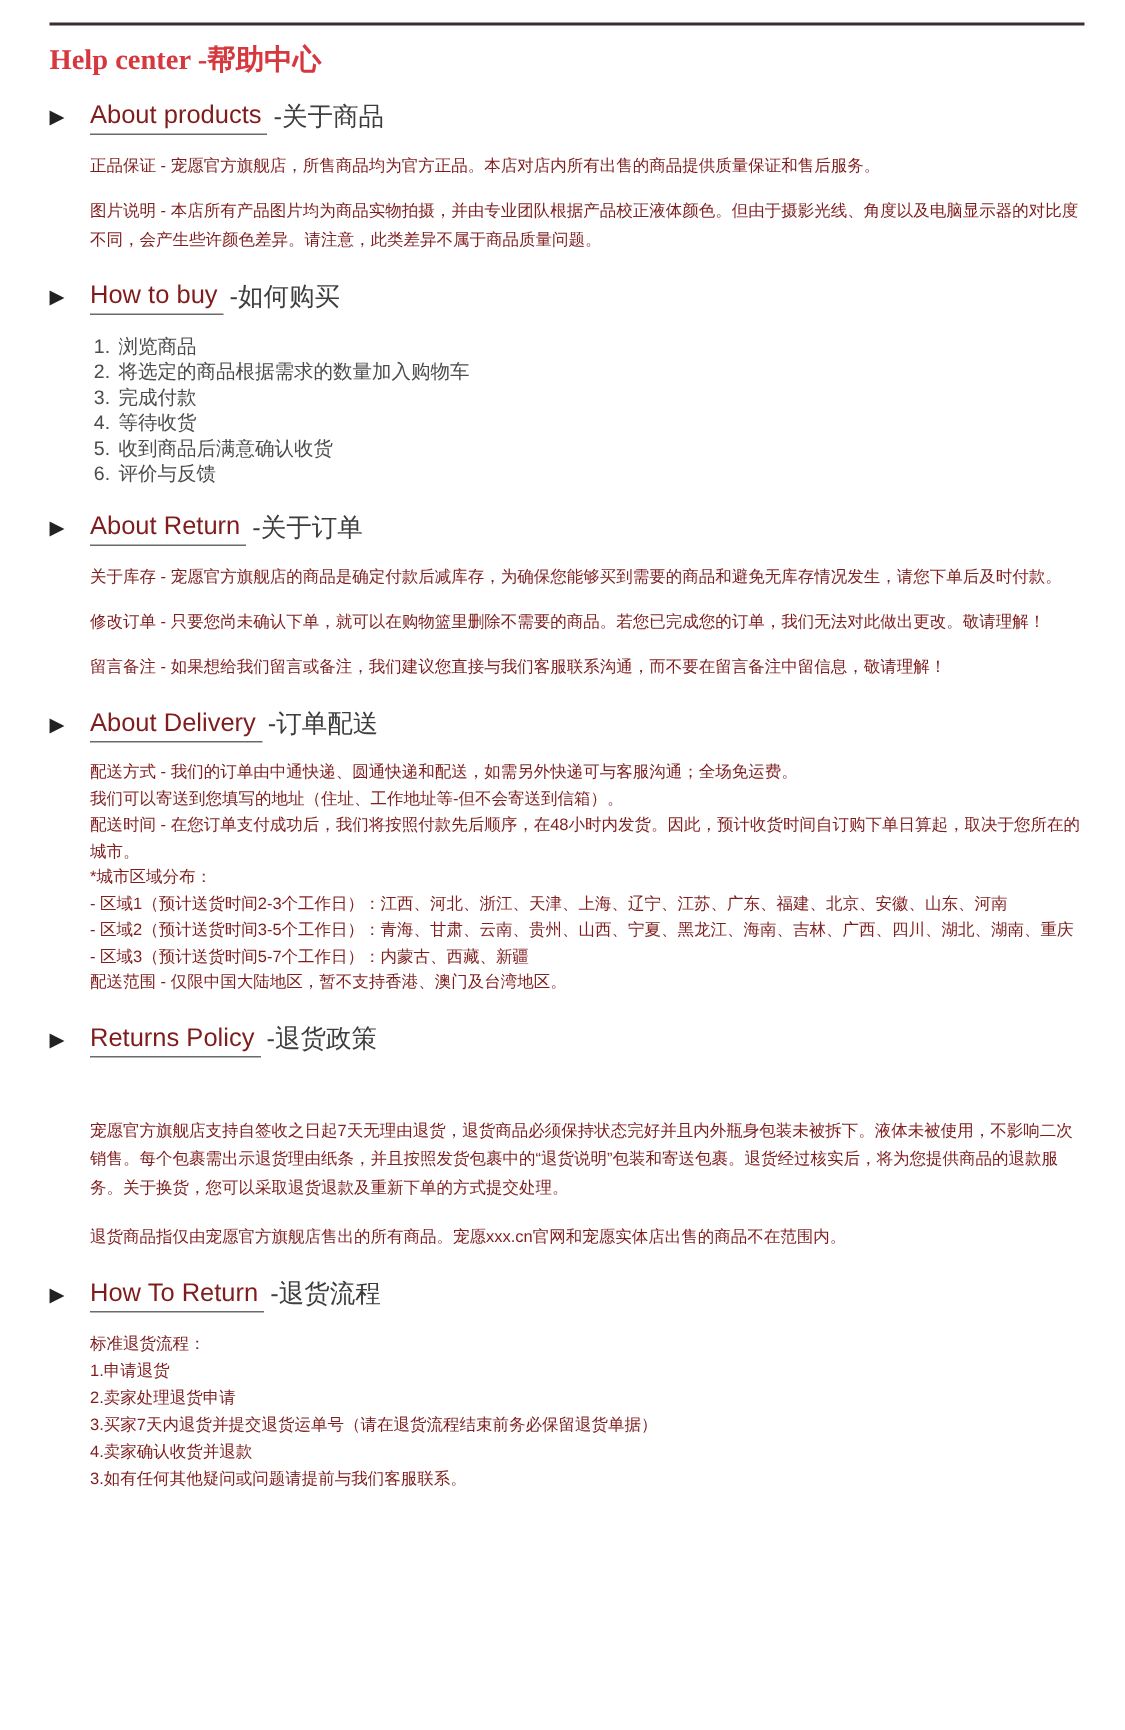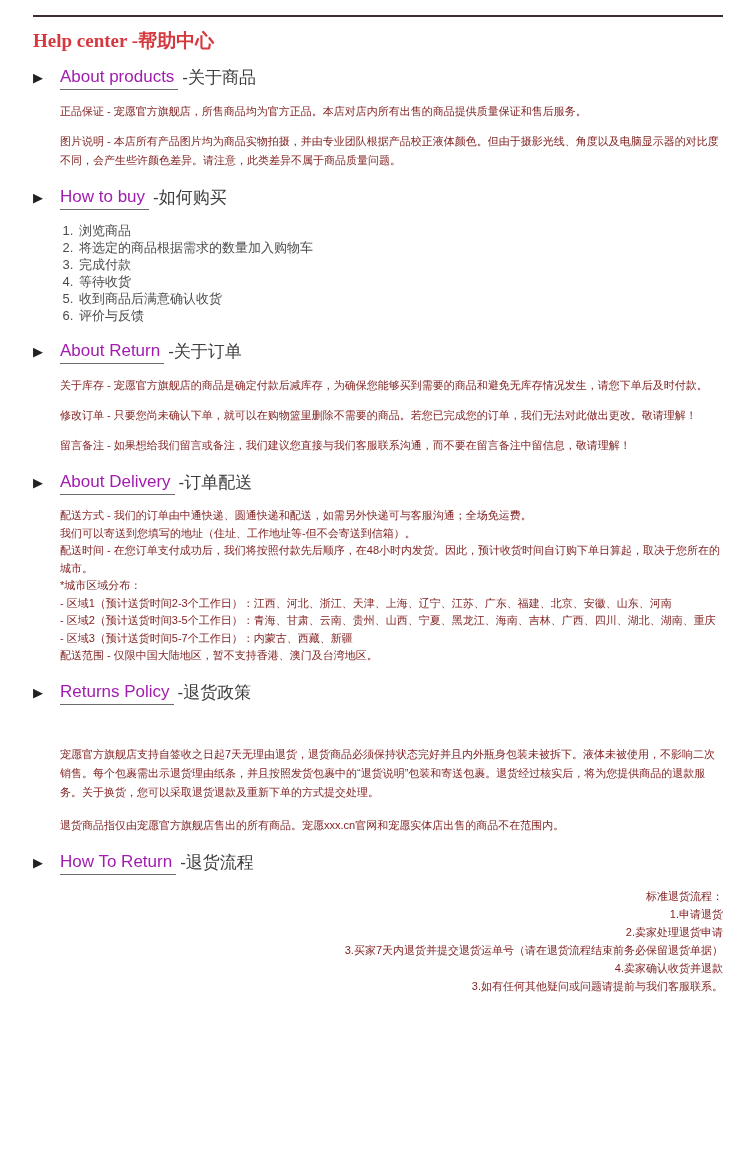--- a/index.html
+++ b/index.html
@@ -23,36 +23,36 @@
     display:flex;align-items:center;
     margin:16px 0 12px 0;
     font-size:17px;line-height:22px;font-weight:400;color:#3d3d3d;
   }
   .sec-head.first{margin-top:13px;}
   .arrow{
     font-size:13px;color:#222222;width:27px;flex:0 0 27px;
     line-height:22px;
   }
   .sec-en{
-    color:#a21caf;text-decoration:none;cursor:pointer;
+    color:#7f1d1d;text-decoration:none;cursor:pointer;
     border-bottom:1px solid #6b6b6b;
     padding:0 4px 1px 0;
   }
   .sec-zh{margin-left:4px;}
   .body-block{margin-left:27px;color:#7f1d1d;font-size:11px;}
   p.para{margin:0 0 11px 0;line-height:19px;}
   p.para.wide-gap{margin-bottom:14px;margin-top:40px;}
   p.para:last-child{margin-bottom:0;}
   ol.steps{
     margin:0 0 0 27px;padding:0 0 0 17px;
     color:#4c4c4c;font-size:13px;
   }
   ol.steps li{line-height:17px;padding-left:2px;}
   .line{line-height:17.5px;}
-  .line.tall{line-height:18px;text-align:right;}
+  .line.tall{line-height:18px;}
 </style>
 </head>
 <body>
 
 <div class="content">
 
   <hr class="top-rule" style="border-top-color: rgb(59, 46, 46);">
 
   <h1 class="page-title" style="color: rgb(213, 56, 62); font-family: Liberation Serif, serif;">Help center -帮助中心</h1>
 

